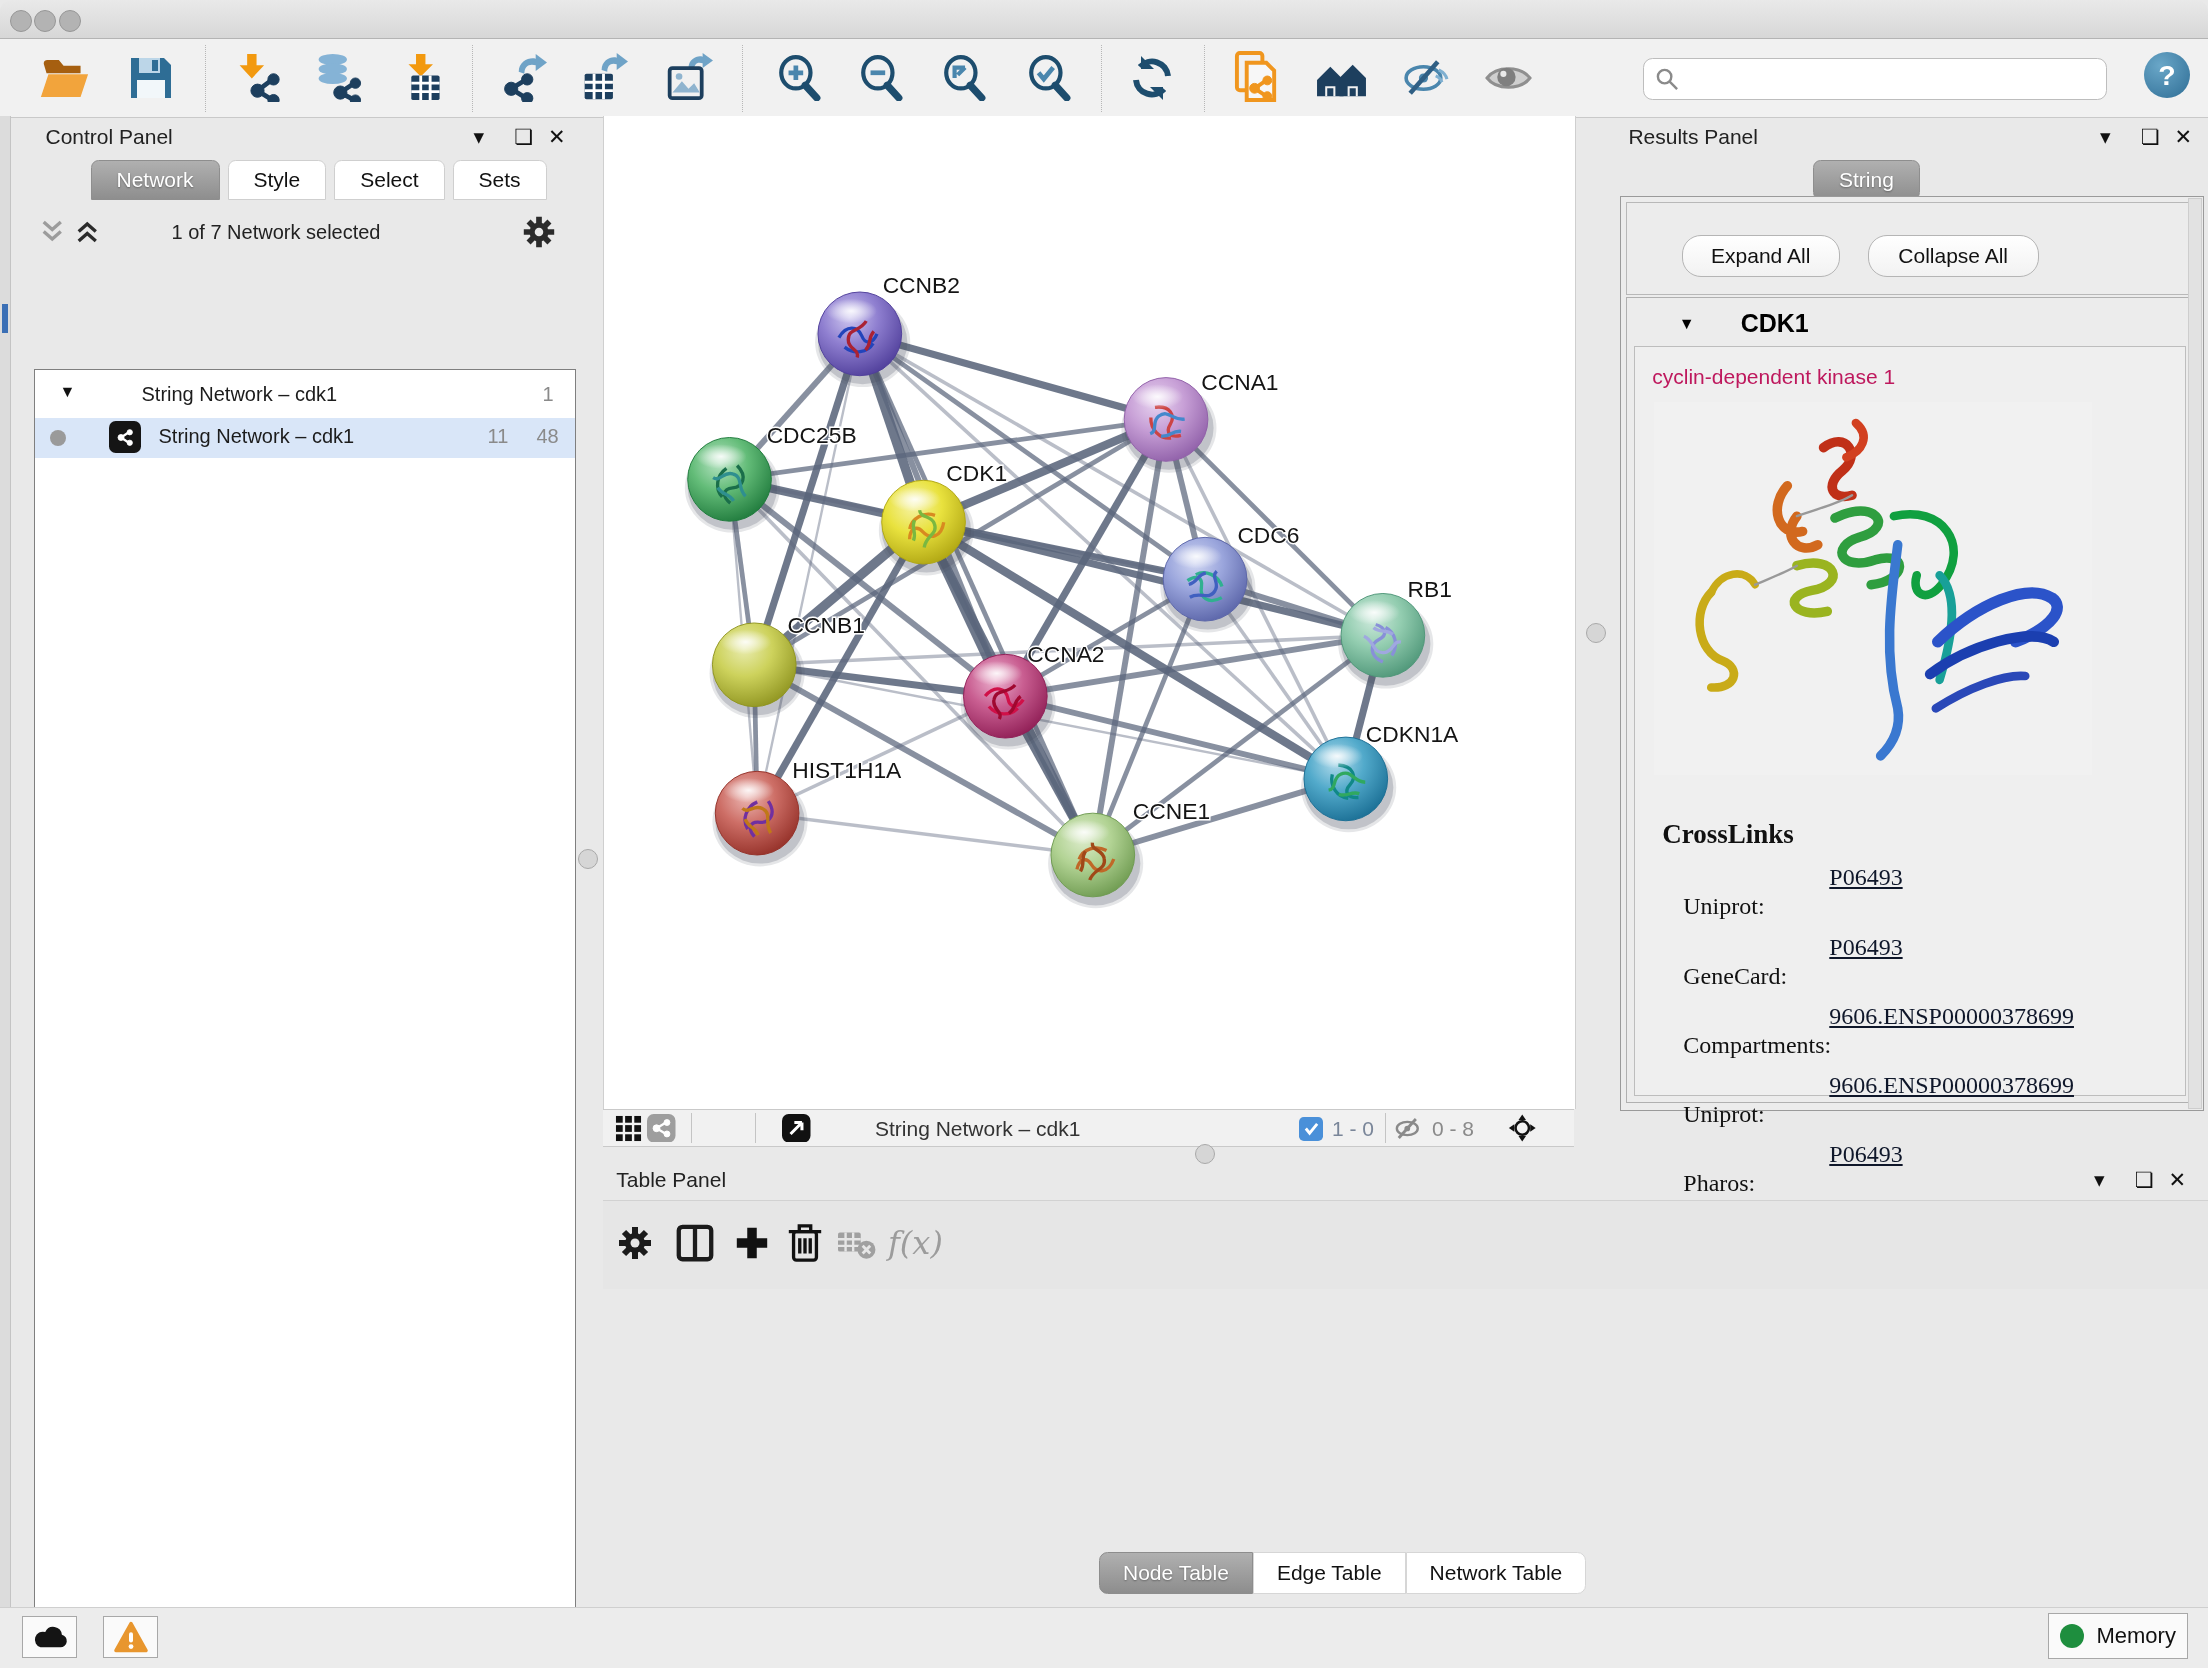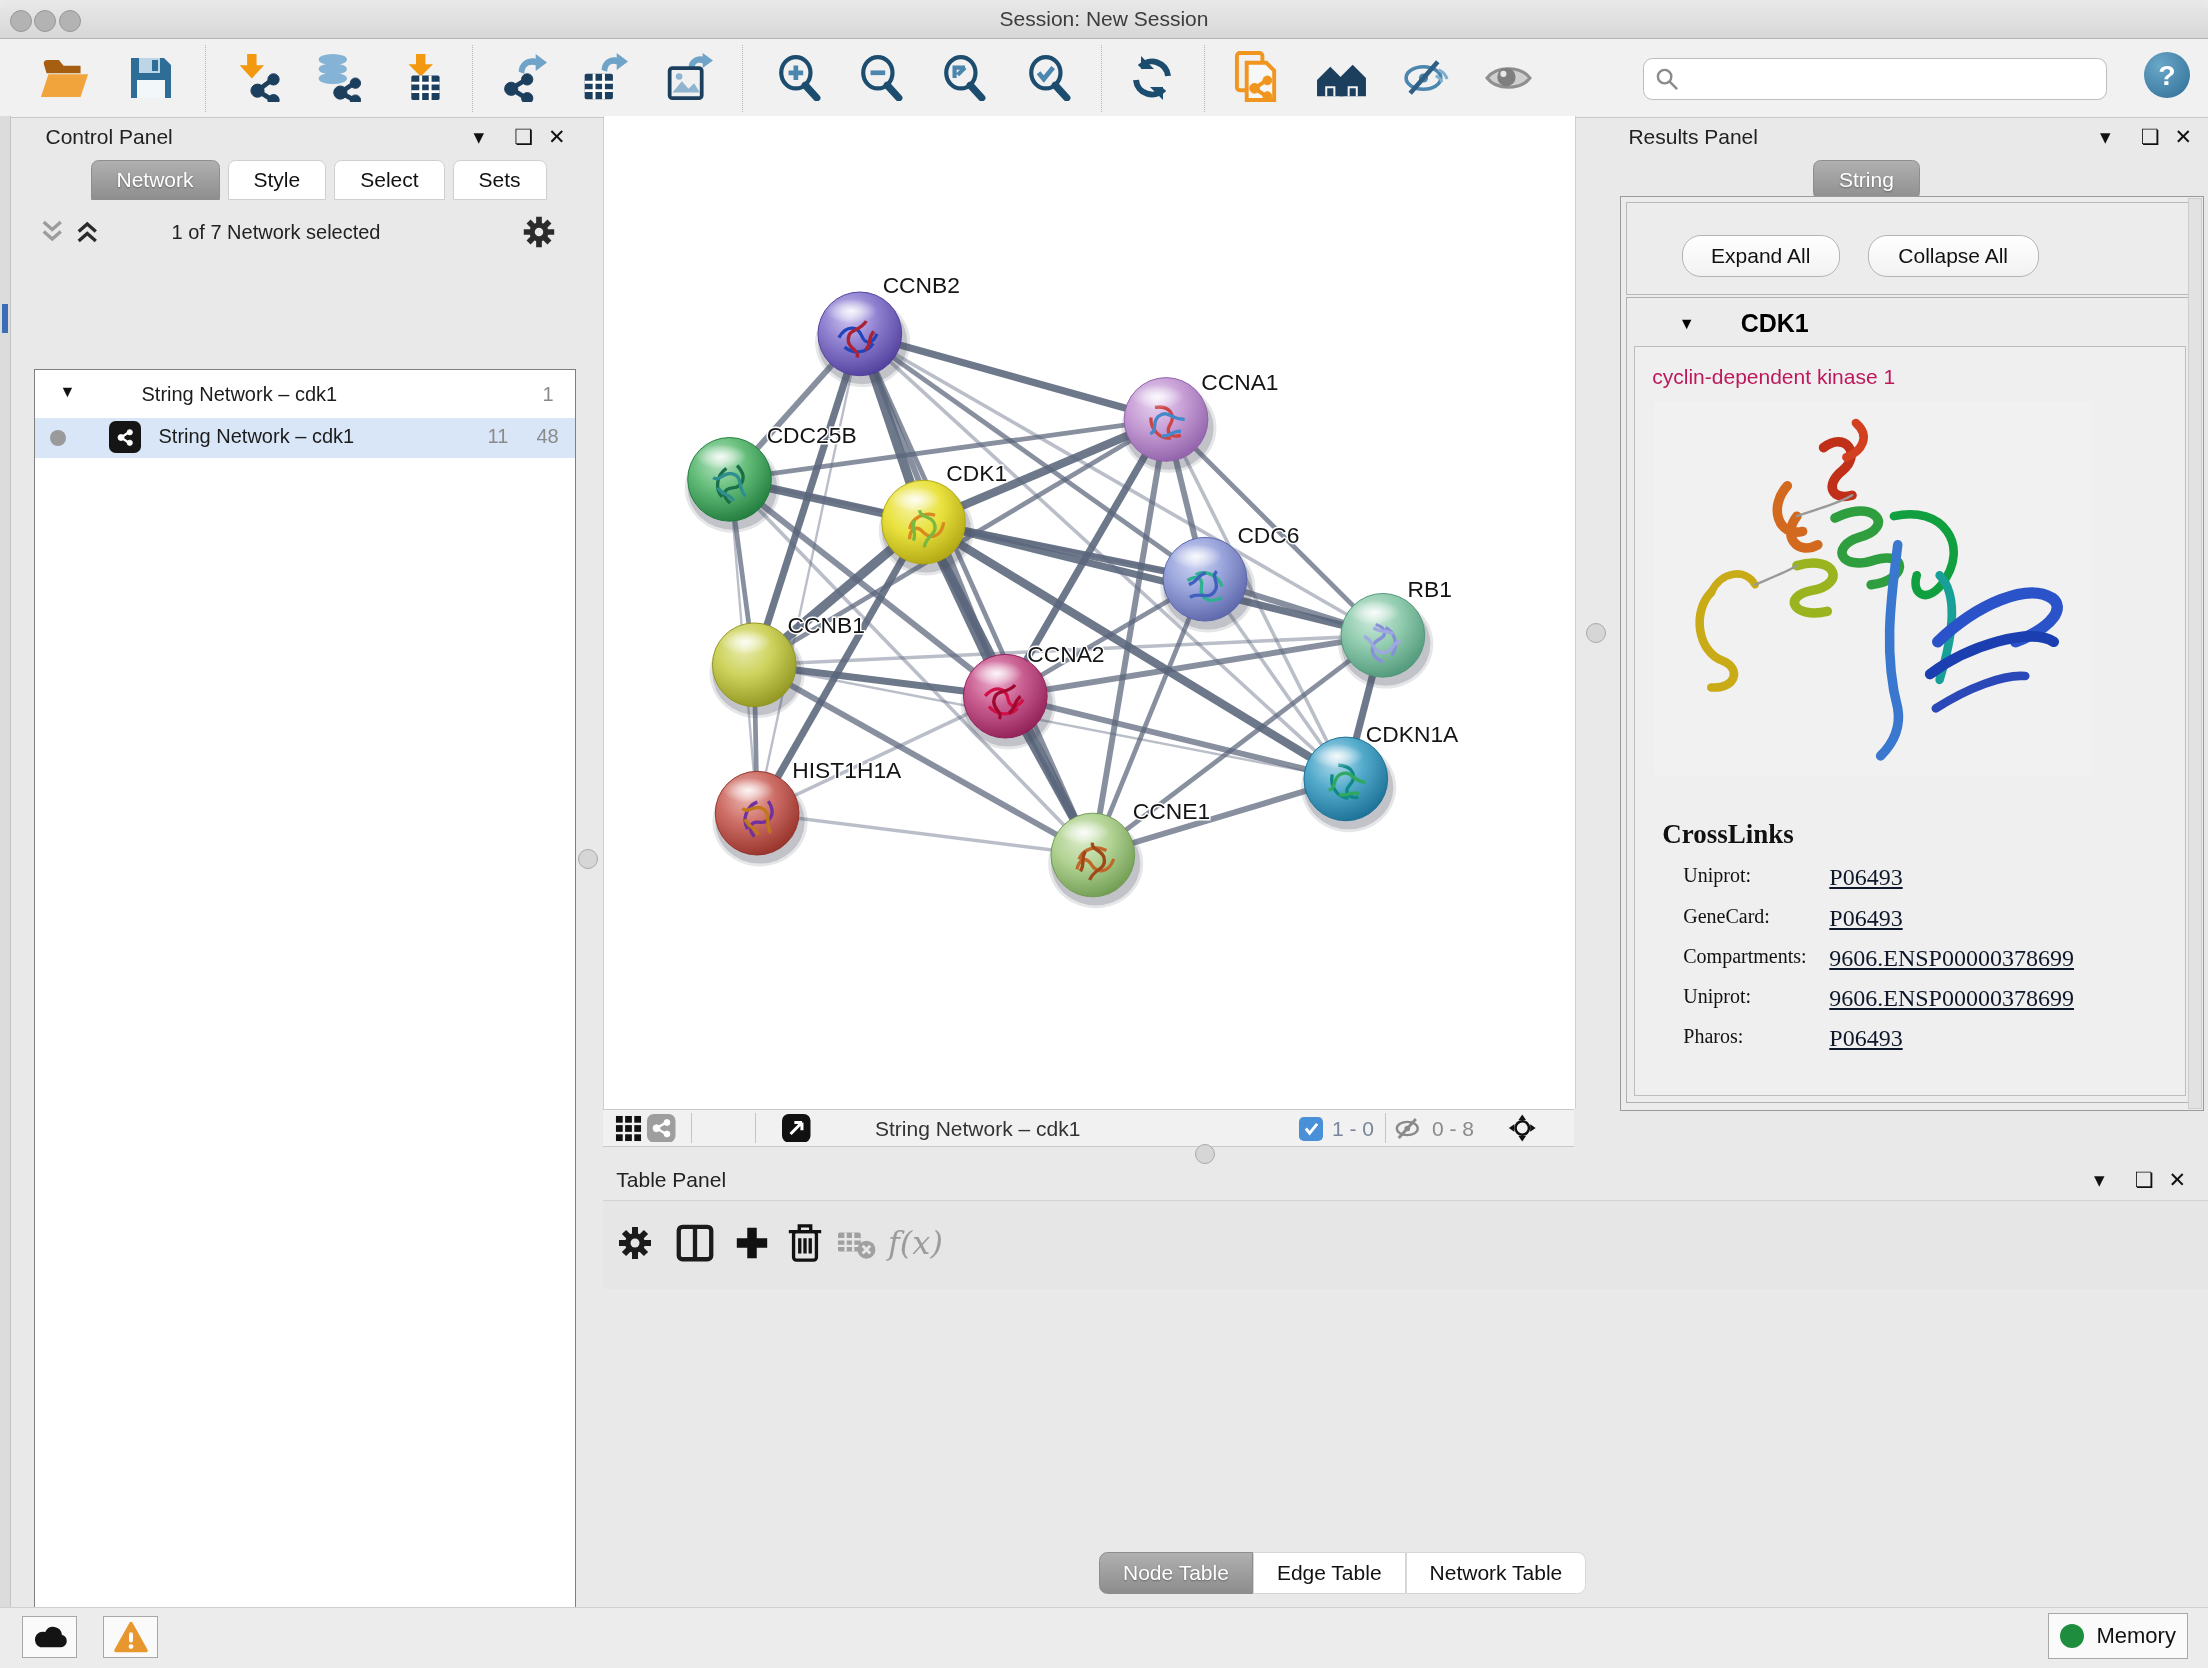--- a/index.html
+++ b/index.html
@@ -36,39 +36,38 @@
   .nbtext{position:absolute;top:6.7px;font-size:21px;color:#333;}
   .cntblue{color:#7a8699;}  .cntgray{color:#8a8a8a;}
   .chkbox{position:absolute;top:6.7px;width:24px;height:24px;background:#4a90d9;border-radius:4.8px;display:flex;align-items:center;justify-content:center;cursor:pointer;}
   .splitdot{position:absolute;width:18px;height:18px;border-radius:50%;background:#d6d6d6;border:1px solid #a9a9a9;cursor:pointer;}
   .lstrip{position:absolute;left:0;top:116px;width:9.5px;height:1491px;background:#dcdcdc;border-right:1px solid #c4c4c4;}
   
   .rbox{position:absolute;background:#ececec;border:1.4px solid #9a9a9a;}
   .btn{background:linear-gradient(#ffffff,#f2f2f2);border:1px solid #b5b5b5;border-radius:19px;font-size:21px;color:#111;height:42px;cursor:pointer;font-family:"Liberation Sans",sans-serif;}
   .xheading{font-family:"Liberation Serif",serif;font-weight:bold;font-size:27px;color:#111;}
   .xrow{display:flex;margin-top:13.3px;}
-  .xlbl{font-family:"Liberation Serif",serif;font-size:20px;color:#111;width:146px;}
+  .xlbl{font-family:"Liberation Serif",serif;font-size:24px;color:#111;width:146px;margin-top:29px;}
   .xlink{font-family:"Liberation Serif",serif;font-size:24px;color:#0f172a;text-decoration:underline;}
   .btabs{position:absolute;top:1552px;left:1099px;display:flex;}
   .btab{height:40px;line-height:40px;padding:0 23px;font-size:21px;background:#fff;border:1px solid #d6d6d6;color:#111;cursor:pointer;}
   .btab.sel{background:linear-gradient(#b0b0b0,#8d8d8d);color:#fff;text-shadow:0 1px 1.9px rgba(0,0,0,.35);border-color:#8d8d8d;border-radius:8.6px 0 0 8.6px;}
   .btab:last-child{border-radius:0 8.6px 8.6px 0;}
   
   .statusbar{position:absolute;left:0;top:1607px;width:2208px;height:61px;background:#ececec;border-top:1px solid #cfcfcf;}
   .sbtn{position:absolute;top:7.6px;height:42px;background:#fafafa;border:1.9px solid #a8a8a8;display:flex;align-items:center;justify-content:center;cursor:pointer;}
   .memdot{width:24px;height:24px;border-radius:50%;background:#1e8e3e;margin-right:12.4px;}
 </style>
 </head>
 <body>
 
 <div class="titlebar">
   <span class="tl" style="left:9.5px"></span>
   <span class="tl" style="left:34px"></span>
   <span class="tl" style="left:59px"></span>
-  <div class="wtitle">Session: New Session</div>
 </div>
 
 <div class="toolbar">
   <button class="tbtn" style="left:37px">
     <svg width="51" height="46" viewBox="0 0 54 48">
       <path d="M5 9 q0-4 4-4 h12 l5 6 h18 v8 H8z" fill="#a65f10"></path>
       <path d="M2 44 L10 20 h42 L44 44 z" fill="#f2a43c"></path>
     </svg>
   </button>
   <button class="tbtn" style="left:123px">

